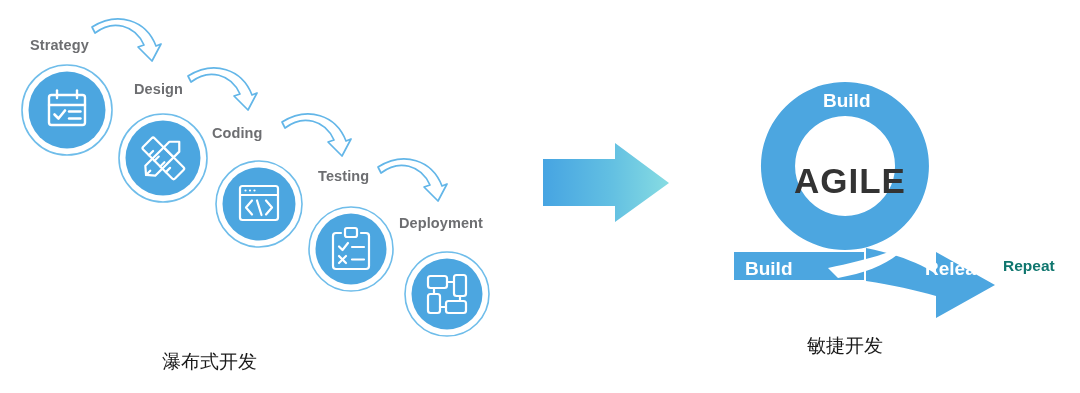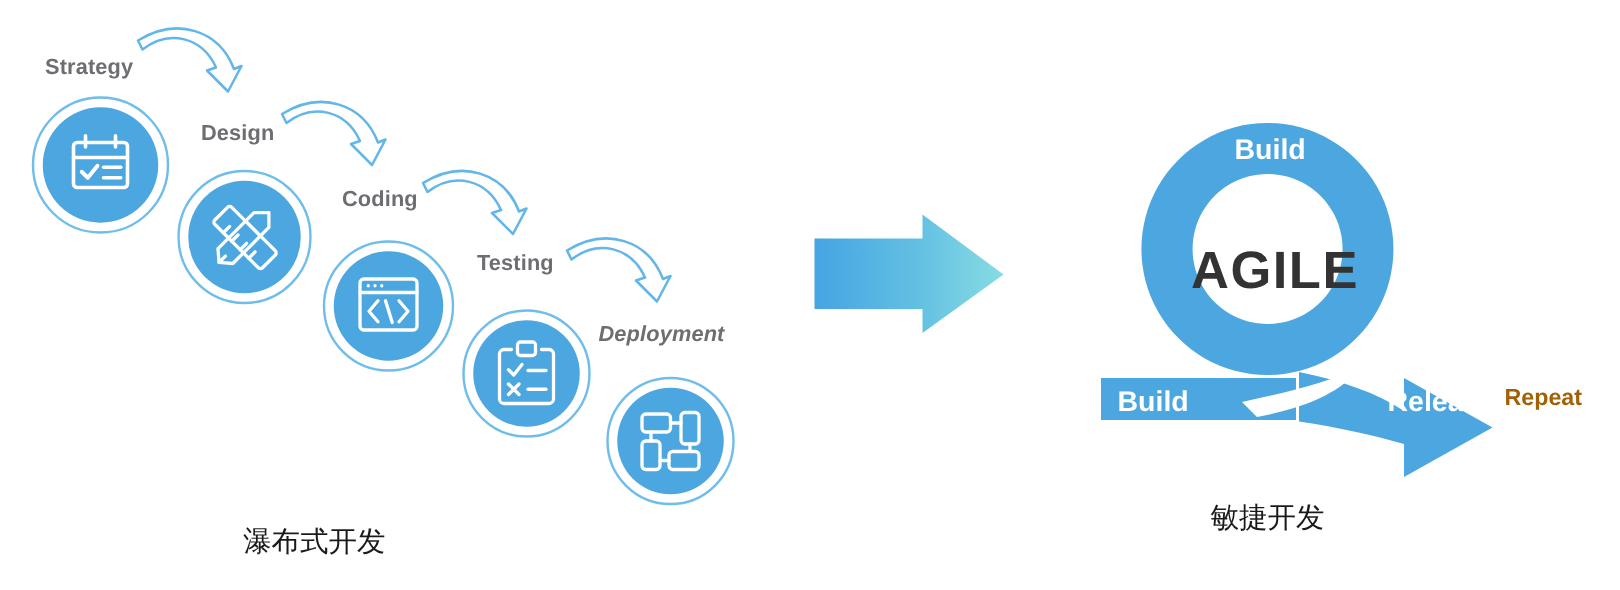--- a/index.html
+++ b/index.html
@@ -56,21 +56,21 @@
     position: absolute;
     color: #333333;
     font-size: 35px;
     font-weight: 400;
     letter-spacing: 1px;
     white-space: nowrap;
     line-height: 1;
   }
   .repeat-word {
     position: absolute;
-    color: #a16207;
+    color: #0f766e;
     font-size: 15.5px;
     font-weight: 700;
     white-space: nowrap;
     line-height: 1;
   }
 </style>
 </head>
 <body>
 
 <div id="canvas">
@@ -170,23 +170,23 @@
       <path d="M188,76 C214,60 242,69 252,95 L257,93 L248,110 L234,96 L240,94 C231,74 209,68 191,82 Z"></path>
 
       <path d="M282,122 C308,106 336,115 346,141 L351,139 L342,156 L328,142 L334,140 C325,120 303,114 285,128 Z"></path>
 
       <path d="M378,167 C404,151 432,160 442,186 L447,184 L438,201 L424,187 L430,185 C421,165 399,159 381,173 Z"></path>
     </g>
   </svg>
 
   <div class="stage-label" style="left:30px;  top:38px;">Strategy</div>
   <div class="stage-label" style="left:134px; top:82px;">Design</div>
-  <div class="stage-label" style="left:228px; top:126px;">Coding</div>
+  <div class="stage-label" style="left:212px; top:126px;">Coding</div>
   <div class="stage-label" style="left:318px; top:169px;text-align:center;">Testing</div>
-  <div class="stage-label" style="left:399px; top:216px;font-style:italic;">Deployment</div>
+  <div class="stage-label" style="left:399px; top:216px;">Deployment</div>
 
   <div class="caption" style="left:162px; top:352px;">瀑布式开发</div>
 
   <svg class="layer" viewBox="0 0 1080 393" xmlns="http://www.w3.org/2000/svg">
     <g>
       <path d="M543,159 L615,159 L615,143 L669,183 L615,222 L615,206 L543,206 Z" fill="url(#transGrad)"></path>
     </g>
   </svg>
 
   <svg class="layer" viewBox="0 0 1080 393" xmlns="http://www.w3.org/2000/svg">

